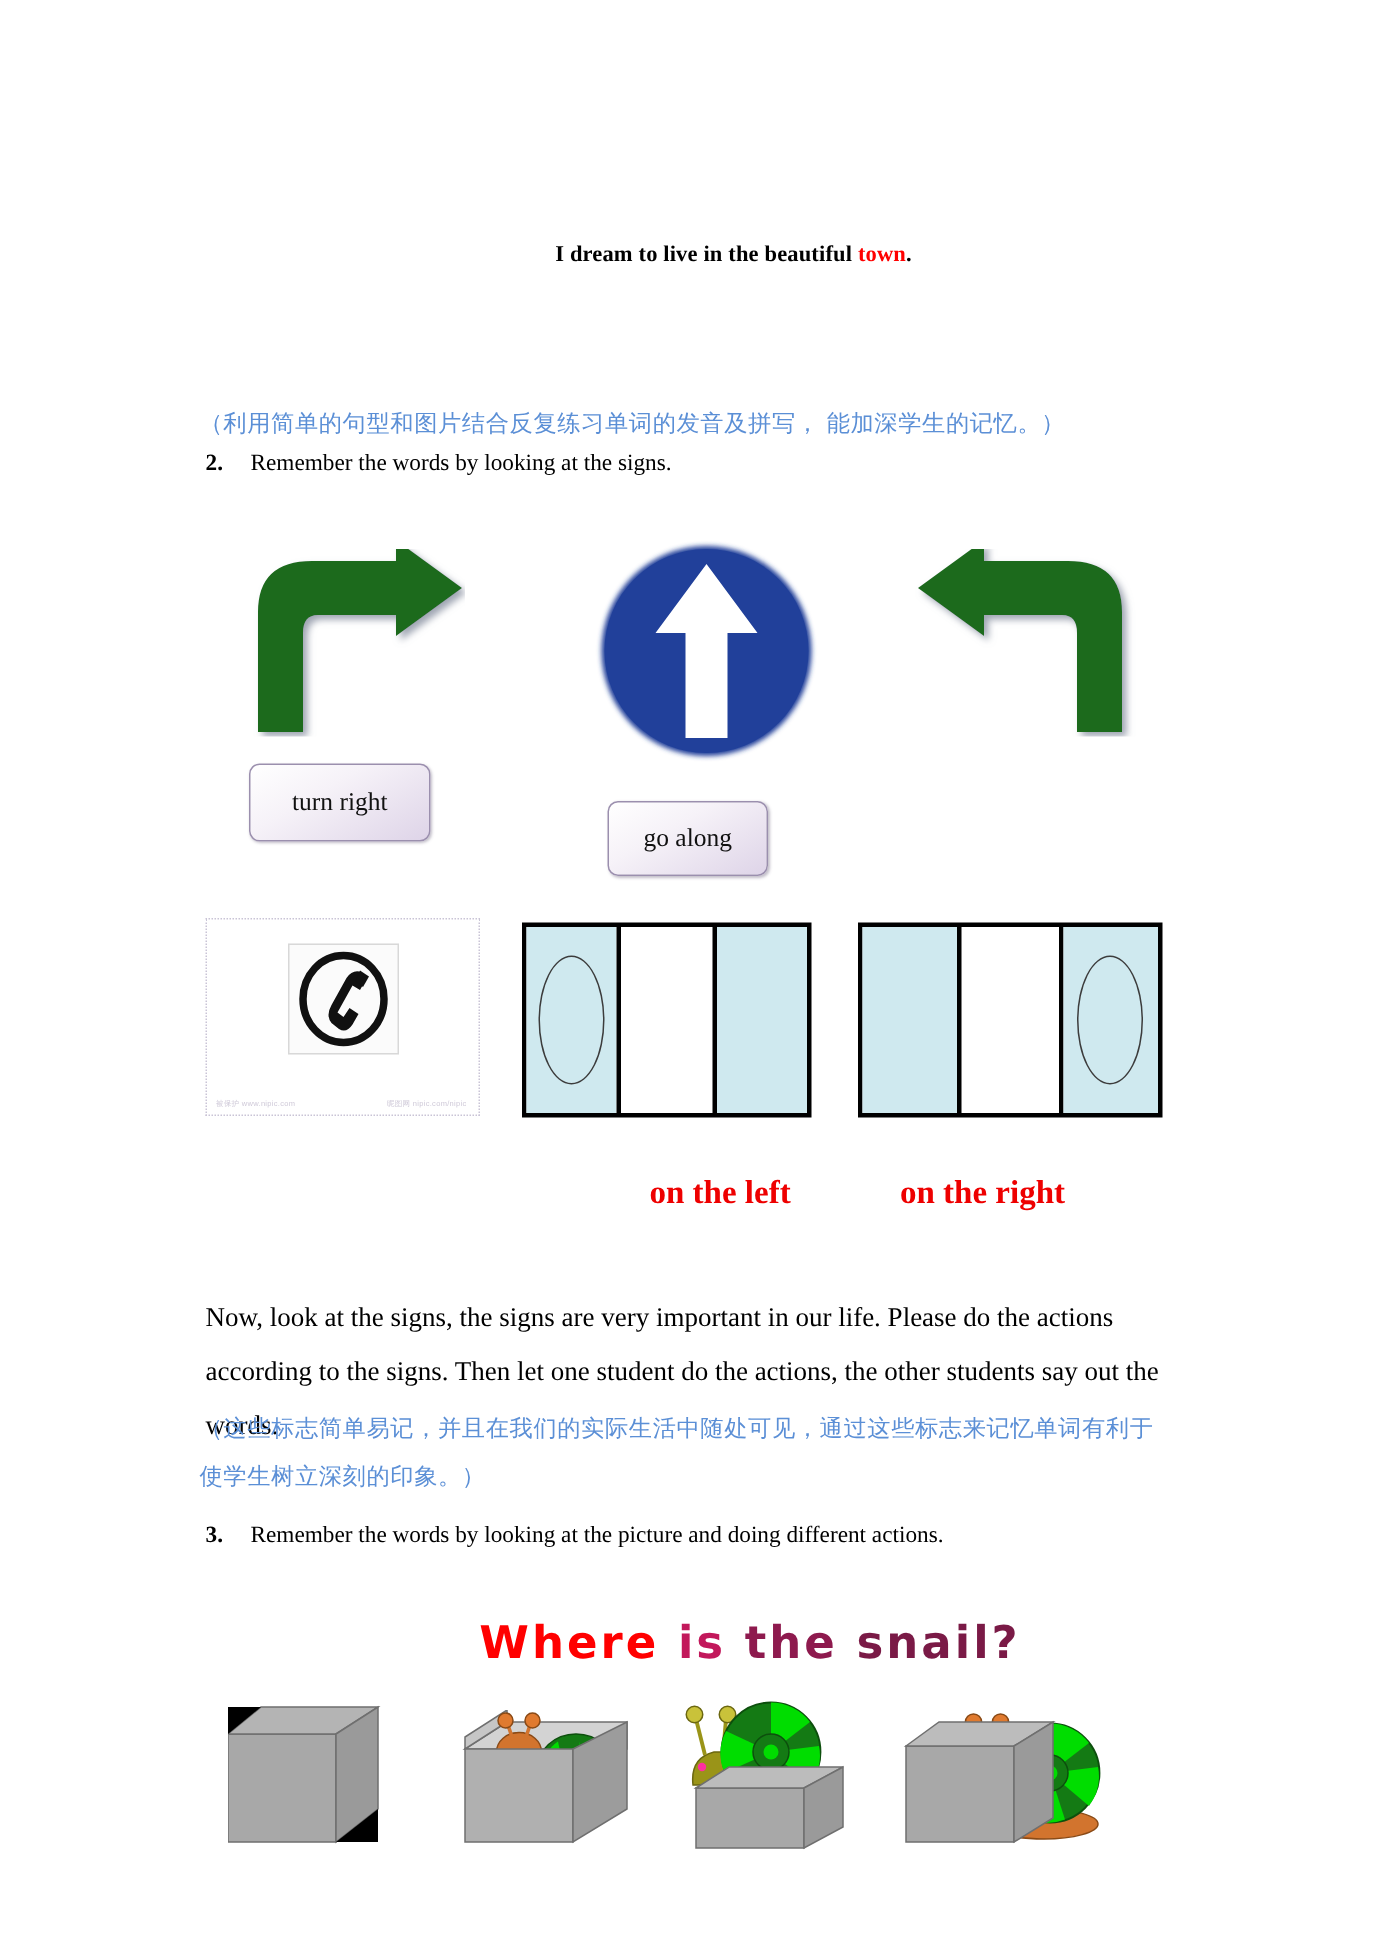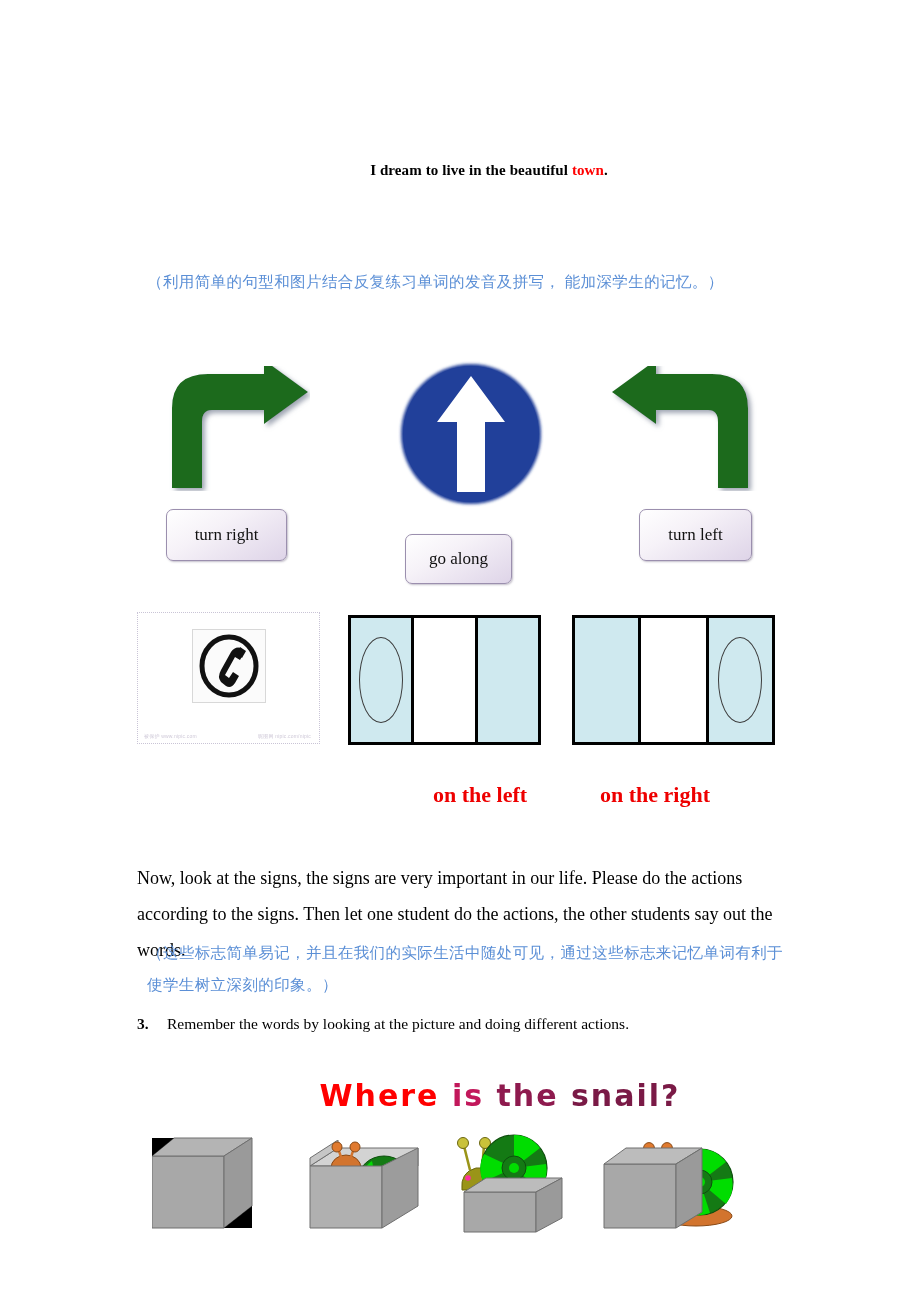--- a/index.html
+++ b/index.html
@@ -34,24 +34,24 @@
   }
   .header-line .inner {
     display: inline-block;
     margin-left: 130px;
   }
   .red-word { color: #ff0000; }
 
   
   .cn-note {
     position: absolute;
-    left: 147px;
+    left: 133px;
     color: #5b8fd6;
     font-size: 15.5px;
-    font-family: Liberation Serif, serif;
+    font-family: Liberation Sans, sans-serif;
     letter-spacing: .4px;
     white-space: nowrap;
   }
   .numbered {
     position: absolute;
     left: 137px;
     font-size: 15.5px;
   }
   .numbered .num {
     font-weight: bold;
@@ -173,20 +173,23 @@
 <div class="page">
 
   <div class="header-line">
     <span class="inner">
       <span>I dream to live in the beautiful </span><span class="red-word">town</span><span>.</span>
     </span>
   </div>
 
   <div class="cn-note" style="top:272px;">（利用简单的句型和图片结合反复练习单词的发音及拼写， 能加深学生的记忆。）</div>
 
+  <div class="numbered" style="top:300px;">
+    <span class="num">2.</span><span>Remember the words by looking at the signs.</span>
+  </div>
 
   <div class="figure" style="left:160px; top:366px; width:150px; height:125px;">
     <svg width="150" height="125" viewBox="0 0 150 125">
       <defs>
         <filter id="sh1" x="-20%" y="-20%" width="150%" height="150%">
           <feDropShadow dx="3" dy="3" stdDeviation="2.4" flood-color="#8e96a5" flood-opacity="0.85"></feDropShadow>
         </filter>
       </defs>
       <path d="M12,122 L12,42 Q12,8 48,8 L104,8 L104,-6 L148,26 L104,58 L104,44 L52,44 Q42,44 42,56 L42,122 Z" fill="#1d6b1d" filter="url(#sh1)"></path>
     </svg>
@@ -214,23 +217,20 @@
       </defs>
       <path d="M138,122 L138,42 Q138,8 102,8 L46,8 L46,-6 L2,26 L46,58 L46,44 L98,44 Q108,44 108,56 L108,122 Z" fill="#1d6b1d" filter="url(#sh2)"></path>
     </svg>
   </div>
 
   <div class="chip" style="left:405px; top:534px; width:105px; height:48px;">
     <span>go along</span>
   </div>
   <div class="chip" style="left:166px; top:509px; width:119px; height:50px;">
     <span>turn right</span>
-  </div>
-  <div class="chip" style="left:639px; top:509px; width:111px; height:50px;">
-    <span>turn left</span>
   </div>
 
   <div class="figure phone-img" style="left:137px; top:612px; width:183px; height:132px;">
     <div class="phone-inner">
       <svg width="72" height="72" viewBox="0 0 72 72">
         <ellipse cx="36" cy="36" rx="27" ry="29" fill="none" stroke="#111" stroke-width="5"></ellipse>
         <path d="M48,18 Q42,16 38,22 L28,40 Q24,47 28,52 L33,56 Q38,59 42,53 L46,46 L40,42 L36,48 L32,45 L42,27 L47,30 L51,23 Z" fill="#111"></path>
         <path d="M47,17 L53,21 L49,28 L44,24 Z" fill="#111"></path>
       </svg>
     </div>

